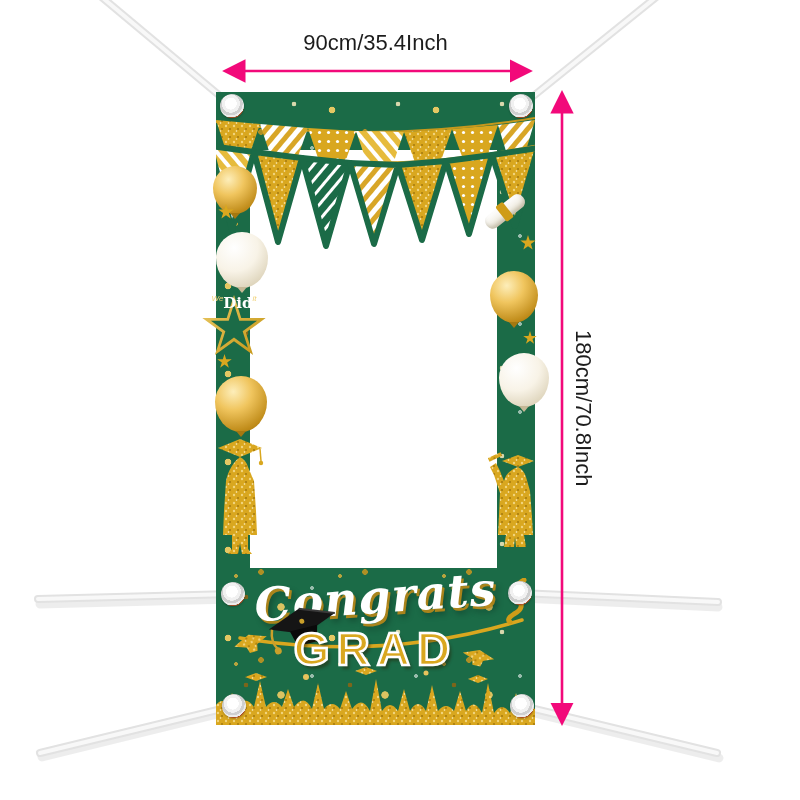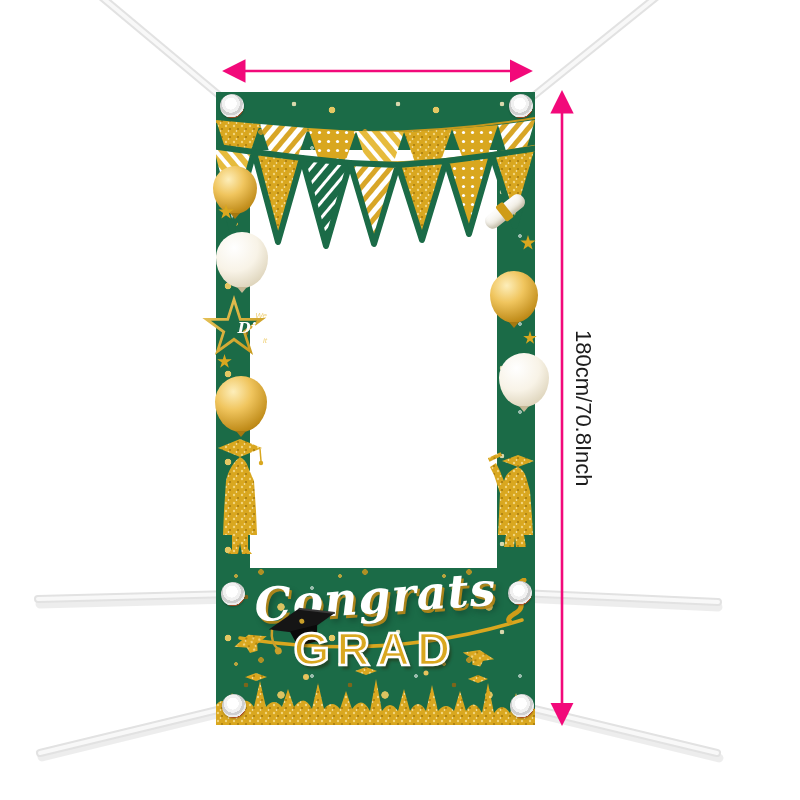--- a/index.html
+++ b/index.html
@@ -40,23 +40,23 @@
 
   
   .star{position:absolute;clip-path:polygon(50% 0%,61% 35%,98% 35%,68% 57%,79% 91%,50% 70%,21% 91%,32% 57%,2% 35%,39% 35%);
         background:var(--gold,#d9a71f);}
   .star-badge{position:absolute;width:66px;height:66px;}
   .star-badge .outer{position:absolute;inset:0;clip-path:polygon(50% 0%,61% 35%,98% 35%,68% 57%,79% 91%,50% 70%,21% 91%,32% 57%,2% 35%,39% 35%);
         background:linear-gradient(135deg,#eccb67,#c2920f);}
   .star-badge .inner{position:absolute;left:9px;top:9px;width:48px;height:48px;
         clip-path:polygon(50% 0%,61% 35%,98% 35%,68% 57%,79% 91%,50% 70%,21% 91%,32% 57%,2% 35%,39% 35%);
         background:var(--banner-green,#1b6b47);}
-  .star-badge .txt{position:absolute;inset:0;display:flex;flex-direction:column;align-items:flex-end;justify-content:center;line-height:1;}
+  .star-badge .txt{position:absolute;inset:0;display:flex;align-items:flex-start;justify-content:center;line-height:1;}
   .star-badge .t-sm{font-size:8px;color:#f0d27a;font-style:italic;}
-  .star-badge .t-big{font-size:15px;color:#ffffff;font-family:"DejaVu Serif",serif;font-style:italic;font-weight:bold;margin:1px 0;}
+  .star-badge .t-big{font-size:15px;color:#ffffff;font-family:"DejaVu Serif",serif;font-weight:bold;margin:1px 0;}
 
   
   .diploma{position:absolute;width:46px;height:15px;background:linear-gradient(180deg,#ffffff,#e9e4d4);
     border-radius:7px;box-shadow:inset 0 -3px 4px rgba(120,110,80,.35);transform:rotate(-38deg);}
   .diploma .band{position:absolute;left:18px;top:-2px;width:9px;height:19px;background:#cf9c18;border-radius:2px;}
 
   
   .congrats{position:absolute;left:0;top:478px;width:100%;text-align:center;
     font-family:"DejaVu Serif",serif;font-style:italic;font-weight:bold;font-size:46px;color:#ffffff;
     transform:rotate(-4deg);letter-spacing:1px;
@@ -253,15 +253,16 @@
 
   <svg class="dims" width="800" height="800">
     <defs>
       <marker id="arrow" markerWidth="9" markerHeight="9" refX="7.5" refY="4.5" orient="auto-start-reverse">
         <path d="M0,0 L9,4.5 L0,9 Z" class="arrfill"></path>
       </marker>
     </defs>
     <line class="dimline" x1="226" y1="71" x2="529" y2="71" marker-start="url(#arrow)" marker-end="url(#arrow)"></line>
     <line class="dimline" x1="562" y1="94" x2="562" y2="722" marker-start="url(#arrow)" marker-end="url(#arrow)"></line>
   </svg>
+  <div class="dim-width-label">90cm/35.4Inch</div>
   <div class="dim-height-label">180cm/70.8Inch</div>
 
 </div>
 
 </body></html>

